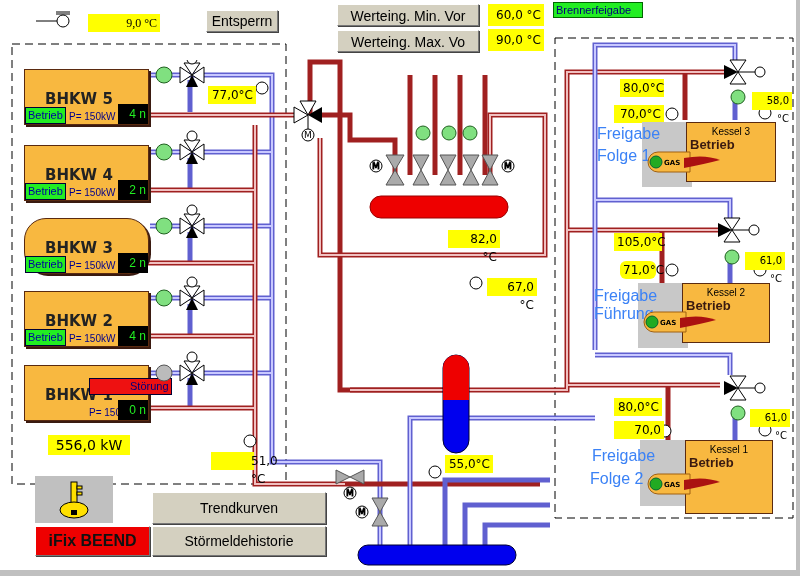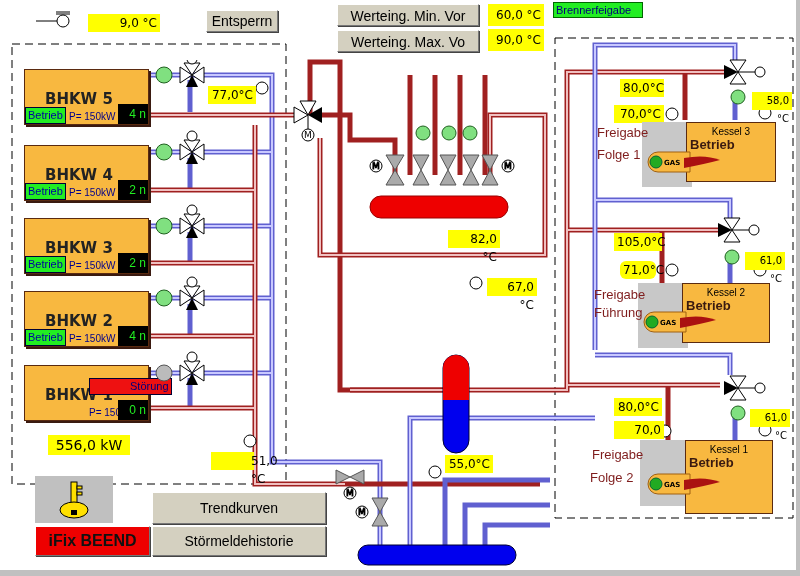--- a/index.html
+++ b/index.html
@@ -10,21 +10,21 @@
   .bhkw{position:absolute;width:125px;height:56px;background:#f8b840;border:1px solid #5a2a10;box-shadow:2px 2px 0 #3a1a10;box-sizing:border-box;}
   .bhkw .name{position:absolute;left:20px;top:20px;font-weight:bold;font-size:15px;color:#222;font-family:"DejaVu Sans",sans-serif;}
   .bhkw .stat{position:absolute;left:0;bottom:0;background:#22ee22;color:#0000a0;font-size:11px;border:1px solid #003;padding:0 2px;line-height:15px;height:17px;box-sizing:border-box;}
   .bhkw .stat.err{background:#ee1111;color:#00007a;}
   .bhkw .pw{position:absolute;bottom:2px;font-size:10px;color:#00008a;}
   .bhkw .hrs{position:absolute;right:0;bottom:0;width:30px;height:20px;background:#000;color:#22ee22;font-size:12px;text-align:right;line-height:20px;padding-right:2px;box-sizing:border-box;}
   .kessel{position:absolute;width:90px;height:60px;background:#f8b840;border:1px solid #5a2a10;box-sizing:border-box;}
   .kessel .kn{position:absolute;left:0;right:0;top:3px;text-align:center;font-size:10px;color:#000;}
   .kessel .ks{position:absolute;left:3px;top:14px;font-weight:bold;font-size:13px;color:#3a1a10;}
   .kbg{position:absolute;background:#c8c8c8;}
-  .lbl{position:absolute;font-size:13px;color:#7f1d1d;}
+  .lbl{position:absolute;font-size:16px;color:#3b82f6;}
 </style>
 </head>
 <body>
 
 <svg class="abs" style="left:0;top:0" width="800" height="576">
   <defs>
     <g id="valve3">
       <polygon points="-12,-8 0,0 -12,8" fill="#fff" stroke="#000"></polygon>
       <polygon points="12,-8 0,0 12,8" fill="#fff" stroke="#000"></polygon>
       <polygon points="-8,-12 0,0 8,-12" fill="#fff" stroke="#000"></polygon>
@@ -172,41 +172,41 @@
       <circle cx="760" cy="270" r="6"></circle>
       <circle cx="665" cy="431" r="6"></circle>
       <circle cx="765" cy="430" r="6"></circle>
     <circle cx="63" cy="21" r="6"></circle>
   </g>
   <line x1="36" y1="21" x2="57" y2="21" stroke="#000"></line>
   <line x1="56" y1="12" x2="70" y2="12" stroke="#000"></line>
   <line x1="56" y1="14" x2="70" y2="14" stroke="#000"></line>
 </svg>
 
-<div class="yval" style="left:88px;top:14px;width:72px;">9,0 °C</div>
+<div class="yval" style="left:88px;top:14px;width:72px;font-family:Liberation Serif, serif;">9,0 °C</div>
 <div class="btn" style="left:206px;top:10px;width:72px;height:22px;line-height:20px;">Entsperrn</div>
 <div class="btn" style="left:337px;top:4px;width:142px;height:22px;line-height:22px;overflow:hidden;">Werteing. Min. Vor</div>
 <div class="yval" style="left:488px;top:4px;width:56px;height:22px;line-height:22px;">60,0 °C</div>
 <div class="btn" style="left:337px;top:30px;width:142px;height:22px;line-height:22px;overflow:hidden;">Werteing. Max. Vo</div>
 <div class="yval" style="left:488px;top:29px;width:56px;height:22px;line-height:22px;">90,0 °C</div>
 <div class="abs" style="left:553px;top:2px;width:90px;height:16px;background:#22ee22;border:1px solid #060;font-size:11px;color:#00007a;line-height:15px;padding-left:2px;box-sizing:border-box;">Brennerfeigabe</div>
 
 <div class="bhkw" style="left:24px;top:69px;">
   <span class="name">BHKW 5</span>
   <span class="stat">Betrieb</span>
   <span class="pw" style="left:44px">P= 150kW</span>
   <span class="hrs">4 n</span>
 </div>
 <div class="bhkw" style="left:24px;top:145px;">
   <span class="name">BHKW  4</span>
   <span class="stat">Betrieb</span>
   <span class="pw" style="left:44px">P= 150kW</span>
   <span class="hrs">2 n</span>
 </div>
-<div class="bhkw" style="left:24px;top:218px;">
+<div class="bhkw" style="left:24px;top:218px;border-radius:22px;">
   <span class="name">BHKW 3</span>
   <span class="stat">Betrieb</span>
   <span class="pw" style="left:44px">P= 150kW</span>
   <span class="hrs">2 n</span>
 </div>
 <div class="bhkw" style="left:24px;top:291px;">
   <span class="name">BHKW 2</span>
   <span class="stat">Betrieb</span>
   <span class="pw" style="left:44px">P= 150kW</span>
   <span class="hrs">4 n</span>

